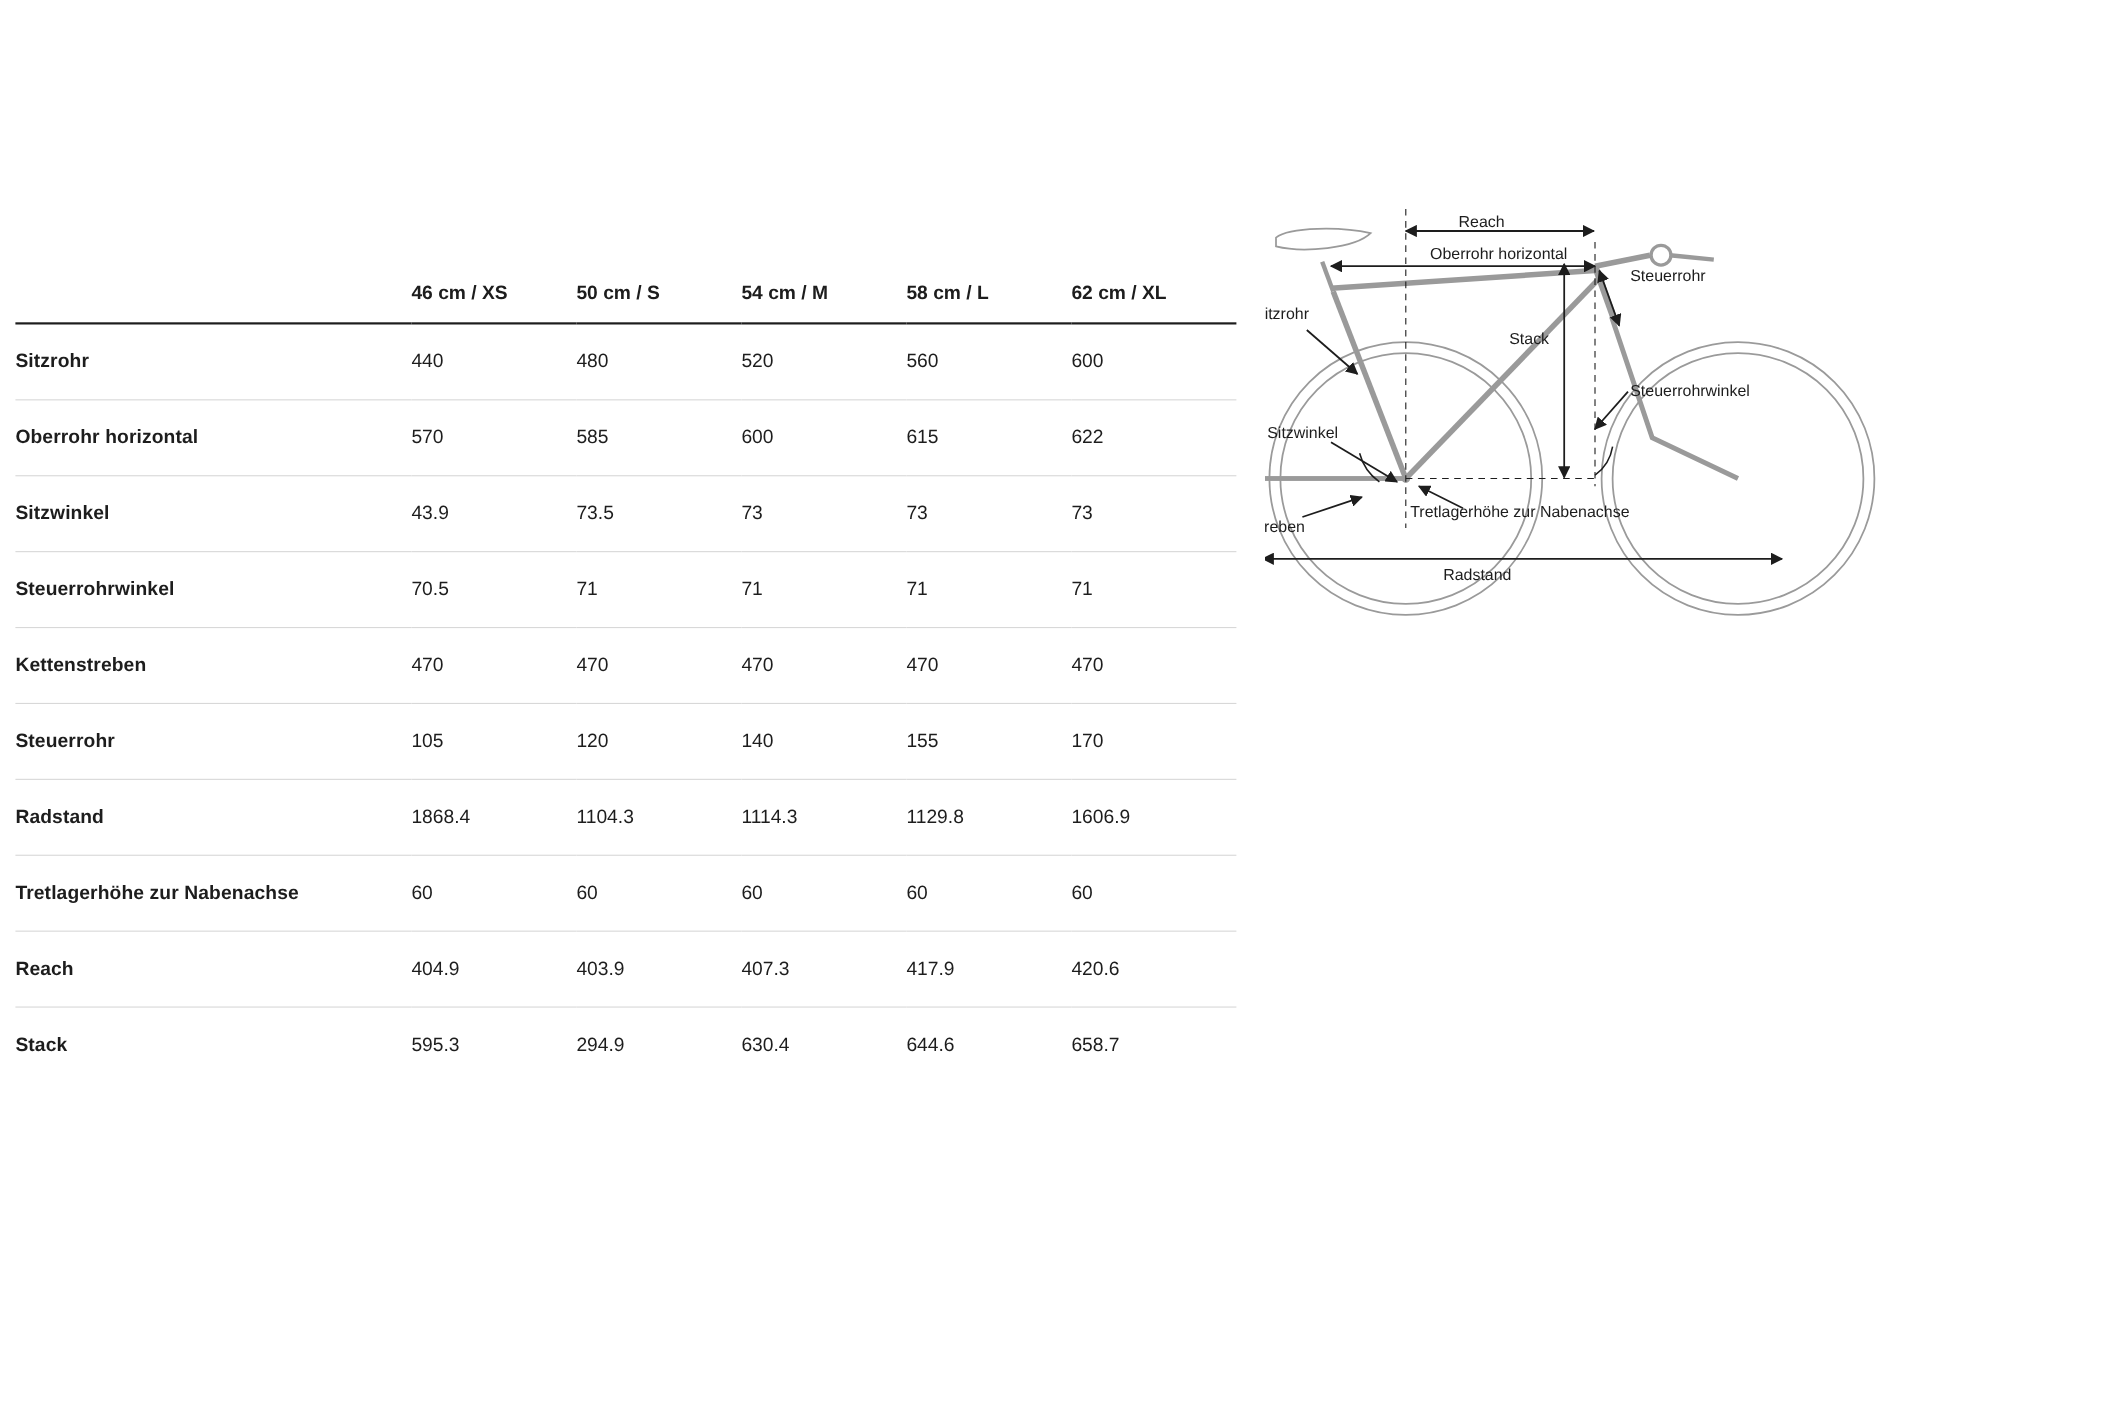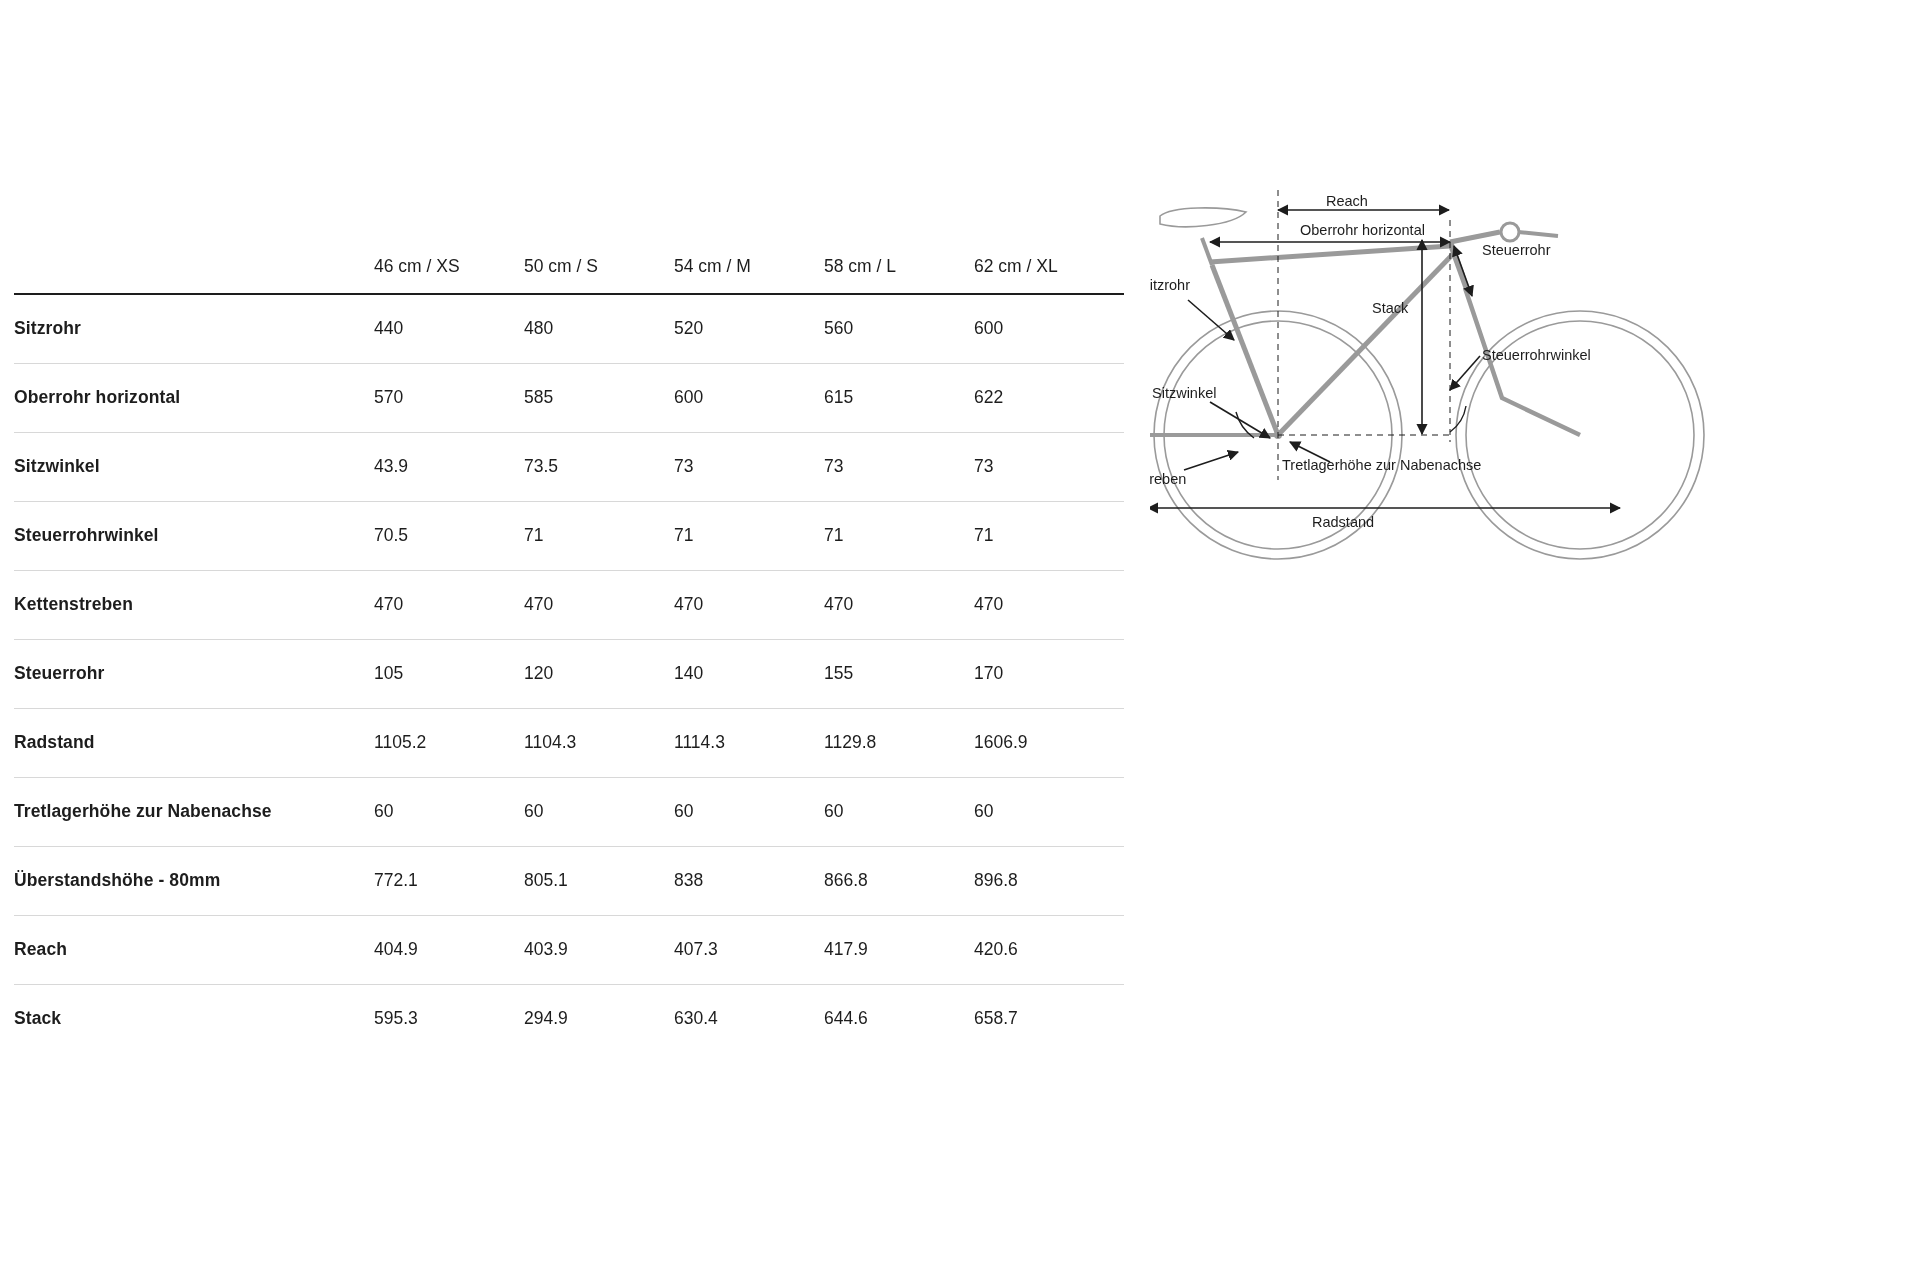--- a/index.html
+++ b/index.html
@@ -31,21 +31,21 @@
     table-layout: fixed;
   }
   table.geo th, table.geo td {
     text-align: left;
     font-size: 17.5px;
     color: #1d1d1d;
     padding: 0;
     vertical-align: middle;
   }
   table.geo thead th {
-    font-weight: normal;
+    font-weight: bold;
     font-size: 17.5px;
     color: #1d1d1d;
     height: 58px;
     padding-bottom: 16px;
     vertical-align: bottom;
   }
   table.geo thead tr { border-bottom: 2px solid #1d1d1d; }
   table.geo tbody tr { border-bottom: 1px solid #d8d8d8; }
   table.geo tbody tr:last-child { border-bottom: none; }
   table.geo tbody td { height: 69px; }
@@ -136,41 +136,33 @@
         <tr>
           <td class="rowlabel">Steuerrohr</td>
           <td class="val">105</td>
           <td class="val">120</td>
           <td class="val">140</td>
           <td class="val">155</td>
           <td class="val">170</td>
         </tr>
         <tr>
           <td class="rowlabel">Radstand</td>
-          <td class="val">1105.2</td>
+          <td class="val">1868.4</td>
           <td class="val">1104.3</td>
           <td class="val">1114.3</td>
           <td class="val">1129.8</td>
           <td class="val">1606.9</td>
         </tr>
         <tr>
           <td class="rowlabel">Tretlagerhöhe zur Nabenachse</td>
           <td class="val">60</td>
           <td class="val">60</td>
           <td class="val">60</td>
           <td class="val">60</td>
           <td class="val">60</td>
-        </tr>
-        <tr>
-          <td class="rowlabel">Überstandshöhe - 80mm</td>
-          <td class="val">772.1</td>
-          <td class="val">805.1</td>
-          <td class="val">838</td>
-          <td class="val">866.8</td>
-          <td class="val">896.8</td>
         </tr>
         <tr>
           <td class="rowlabel">Reach</td>
           <td class="val">404.9</td>
           <td class="val">403.9</td>
           <td class="val">407.3</td>
           <td class="val">417.9</td>
           <td class="val">420.6</td>
         </tr>
         <tr>

